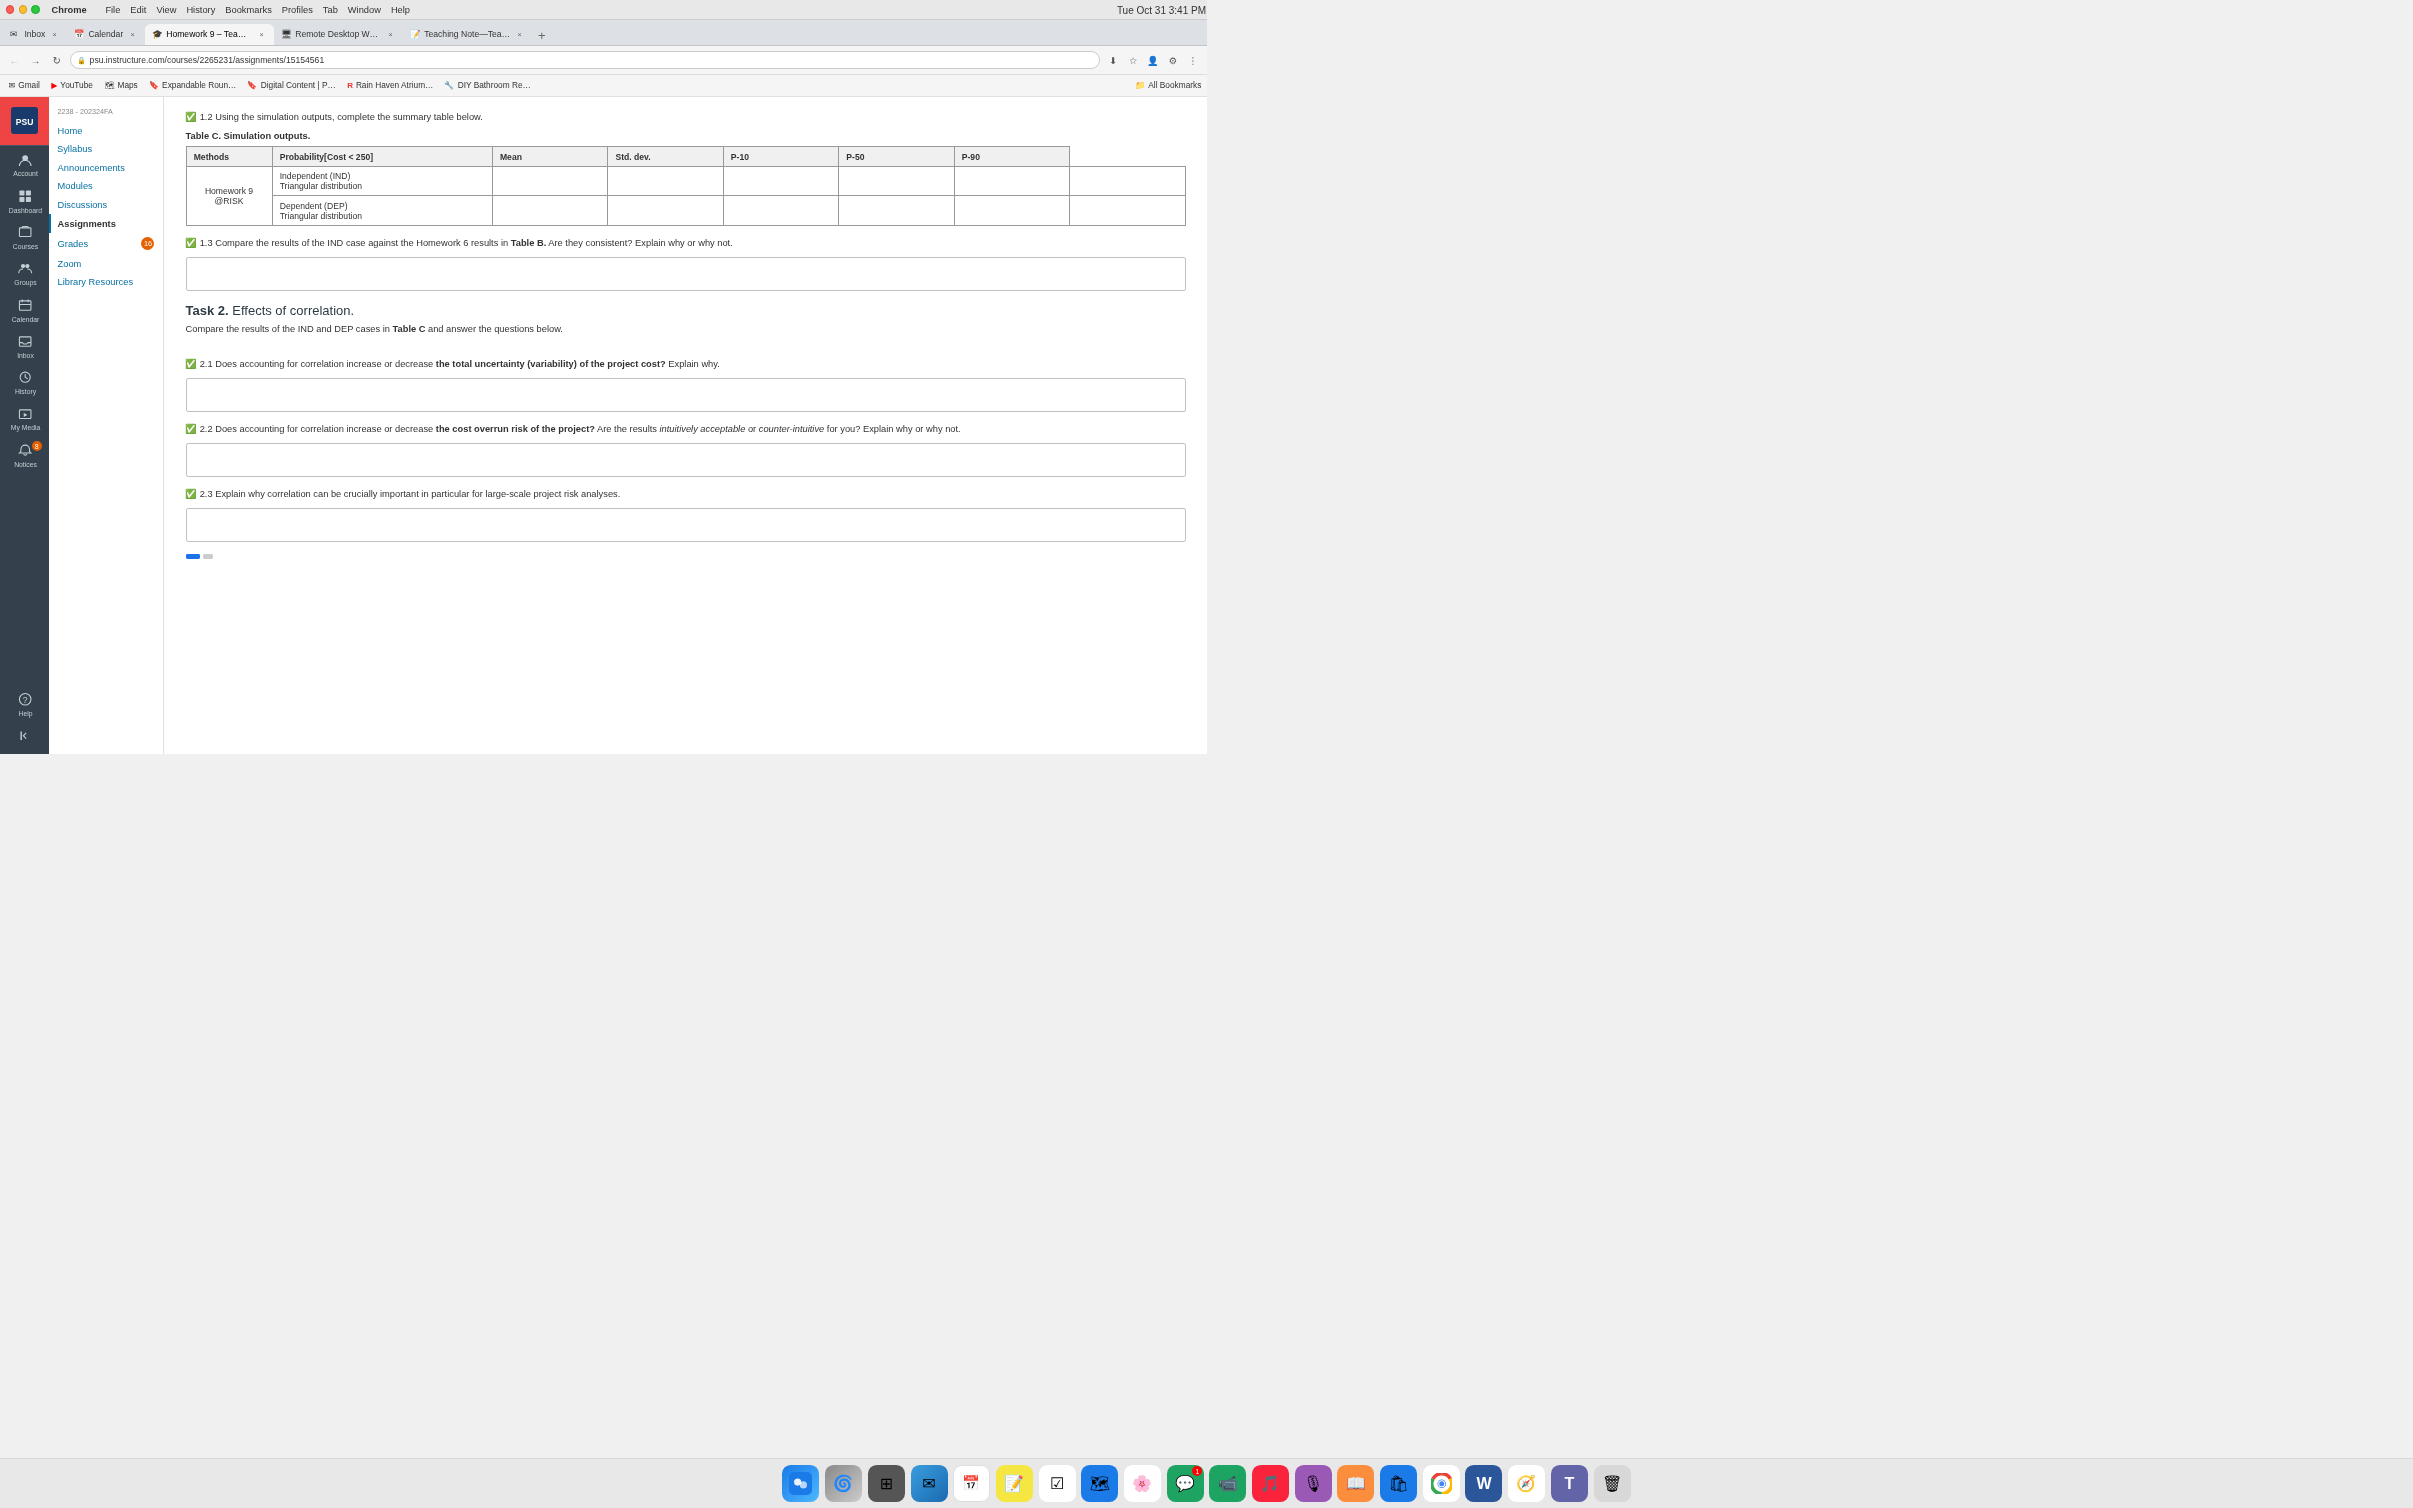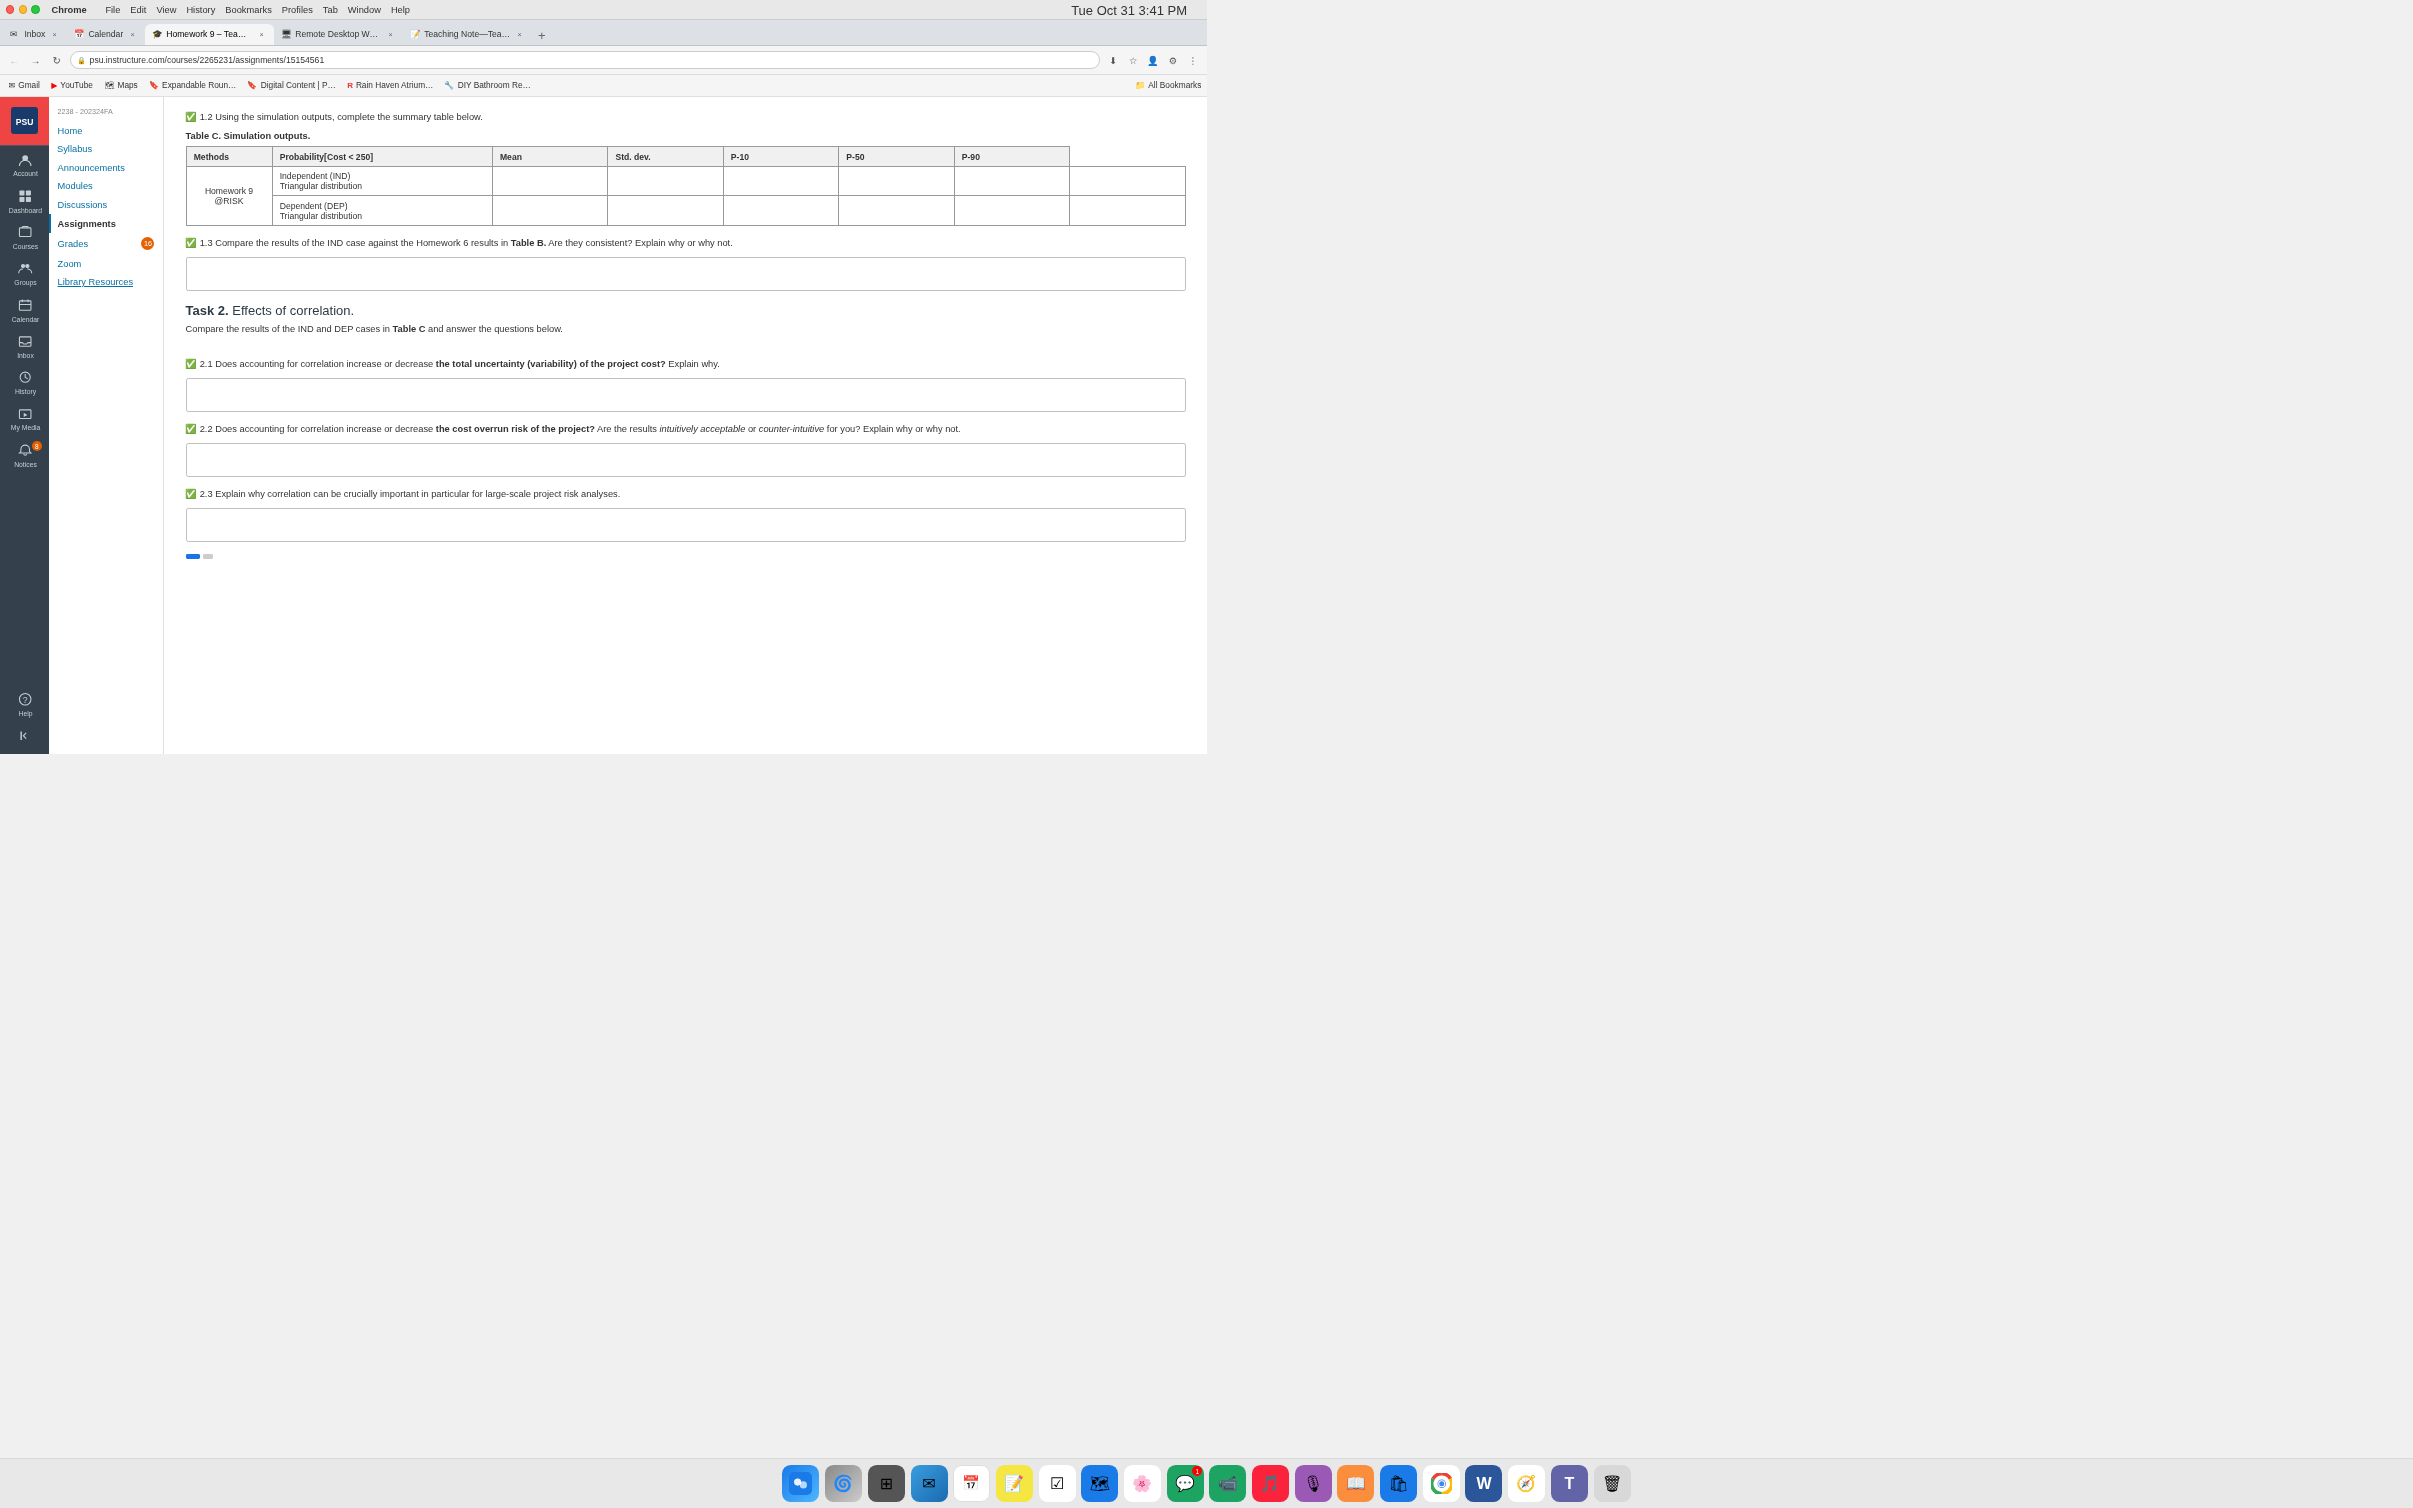--- a/index.html
+++ b/index.html
@@ -42,24 +42,24 @@
       display: flex;
       gap: 10px;
       margin-left: 11.5px;
     }
     .title-bar-menu {
       font-size: 9.3px;
       color: #333;
     }
     .title-bar-right {
       position: absolute;
-      right: 20px;
+      right: 1px;
       top: 50%;
       transform: translateY(-50%);
-      font-size: 13px;
+      font-size: 10px;
       color: #333;
     }
 
     
     .tabs-bar {
       height: 26px;
       background: #dde1e6;
       display: flex;
       align-items: flex-end;
       padding: 0 2.9px;
@@ -706,21 +706,21 @@
     <a class="course-nav-item" style="color:#0770a2;padding-left:8px;">Syllabus</a>
     <a class="course-nav-item" style="color:#0770a2;">Announcements</a>
     <a class="course-nav-item" style="color:#0770a2;">Modules</a>
     <a class="course-nav-item" style="color:#0770a2;">Discussions</a>
     <a class="course-nav-item active">Assignments</a>
     <div class="grades-item">
       <span style="color:#0770a2;">Grades</span>
       <span class="grades-badge">16</span>
     </div>
     <a class="course-nav-item" style="color:#0770a2;">Zoom</a>
-    <a class="course-nav-item" style="color:#0770a2;text-decoration:underline;">Library Resources</a>
+    <a class="course-nav-item" style="color:#0770a2;">Library Resources</a>
   </div>
 
   <div class="page-content">
 
     <p class="check-text">
       <span style="color:#1a73e8;">✅</span>
       <span>1.2 Using the simulation outputs, complete the summary table below.</span>
     </p>
 
     <p class="table-label">Table C. Simulation outputs.</p>

